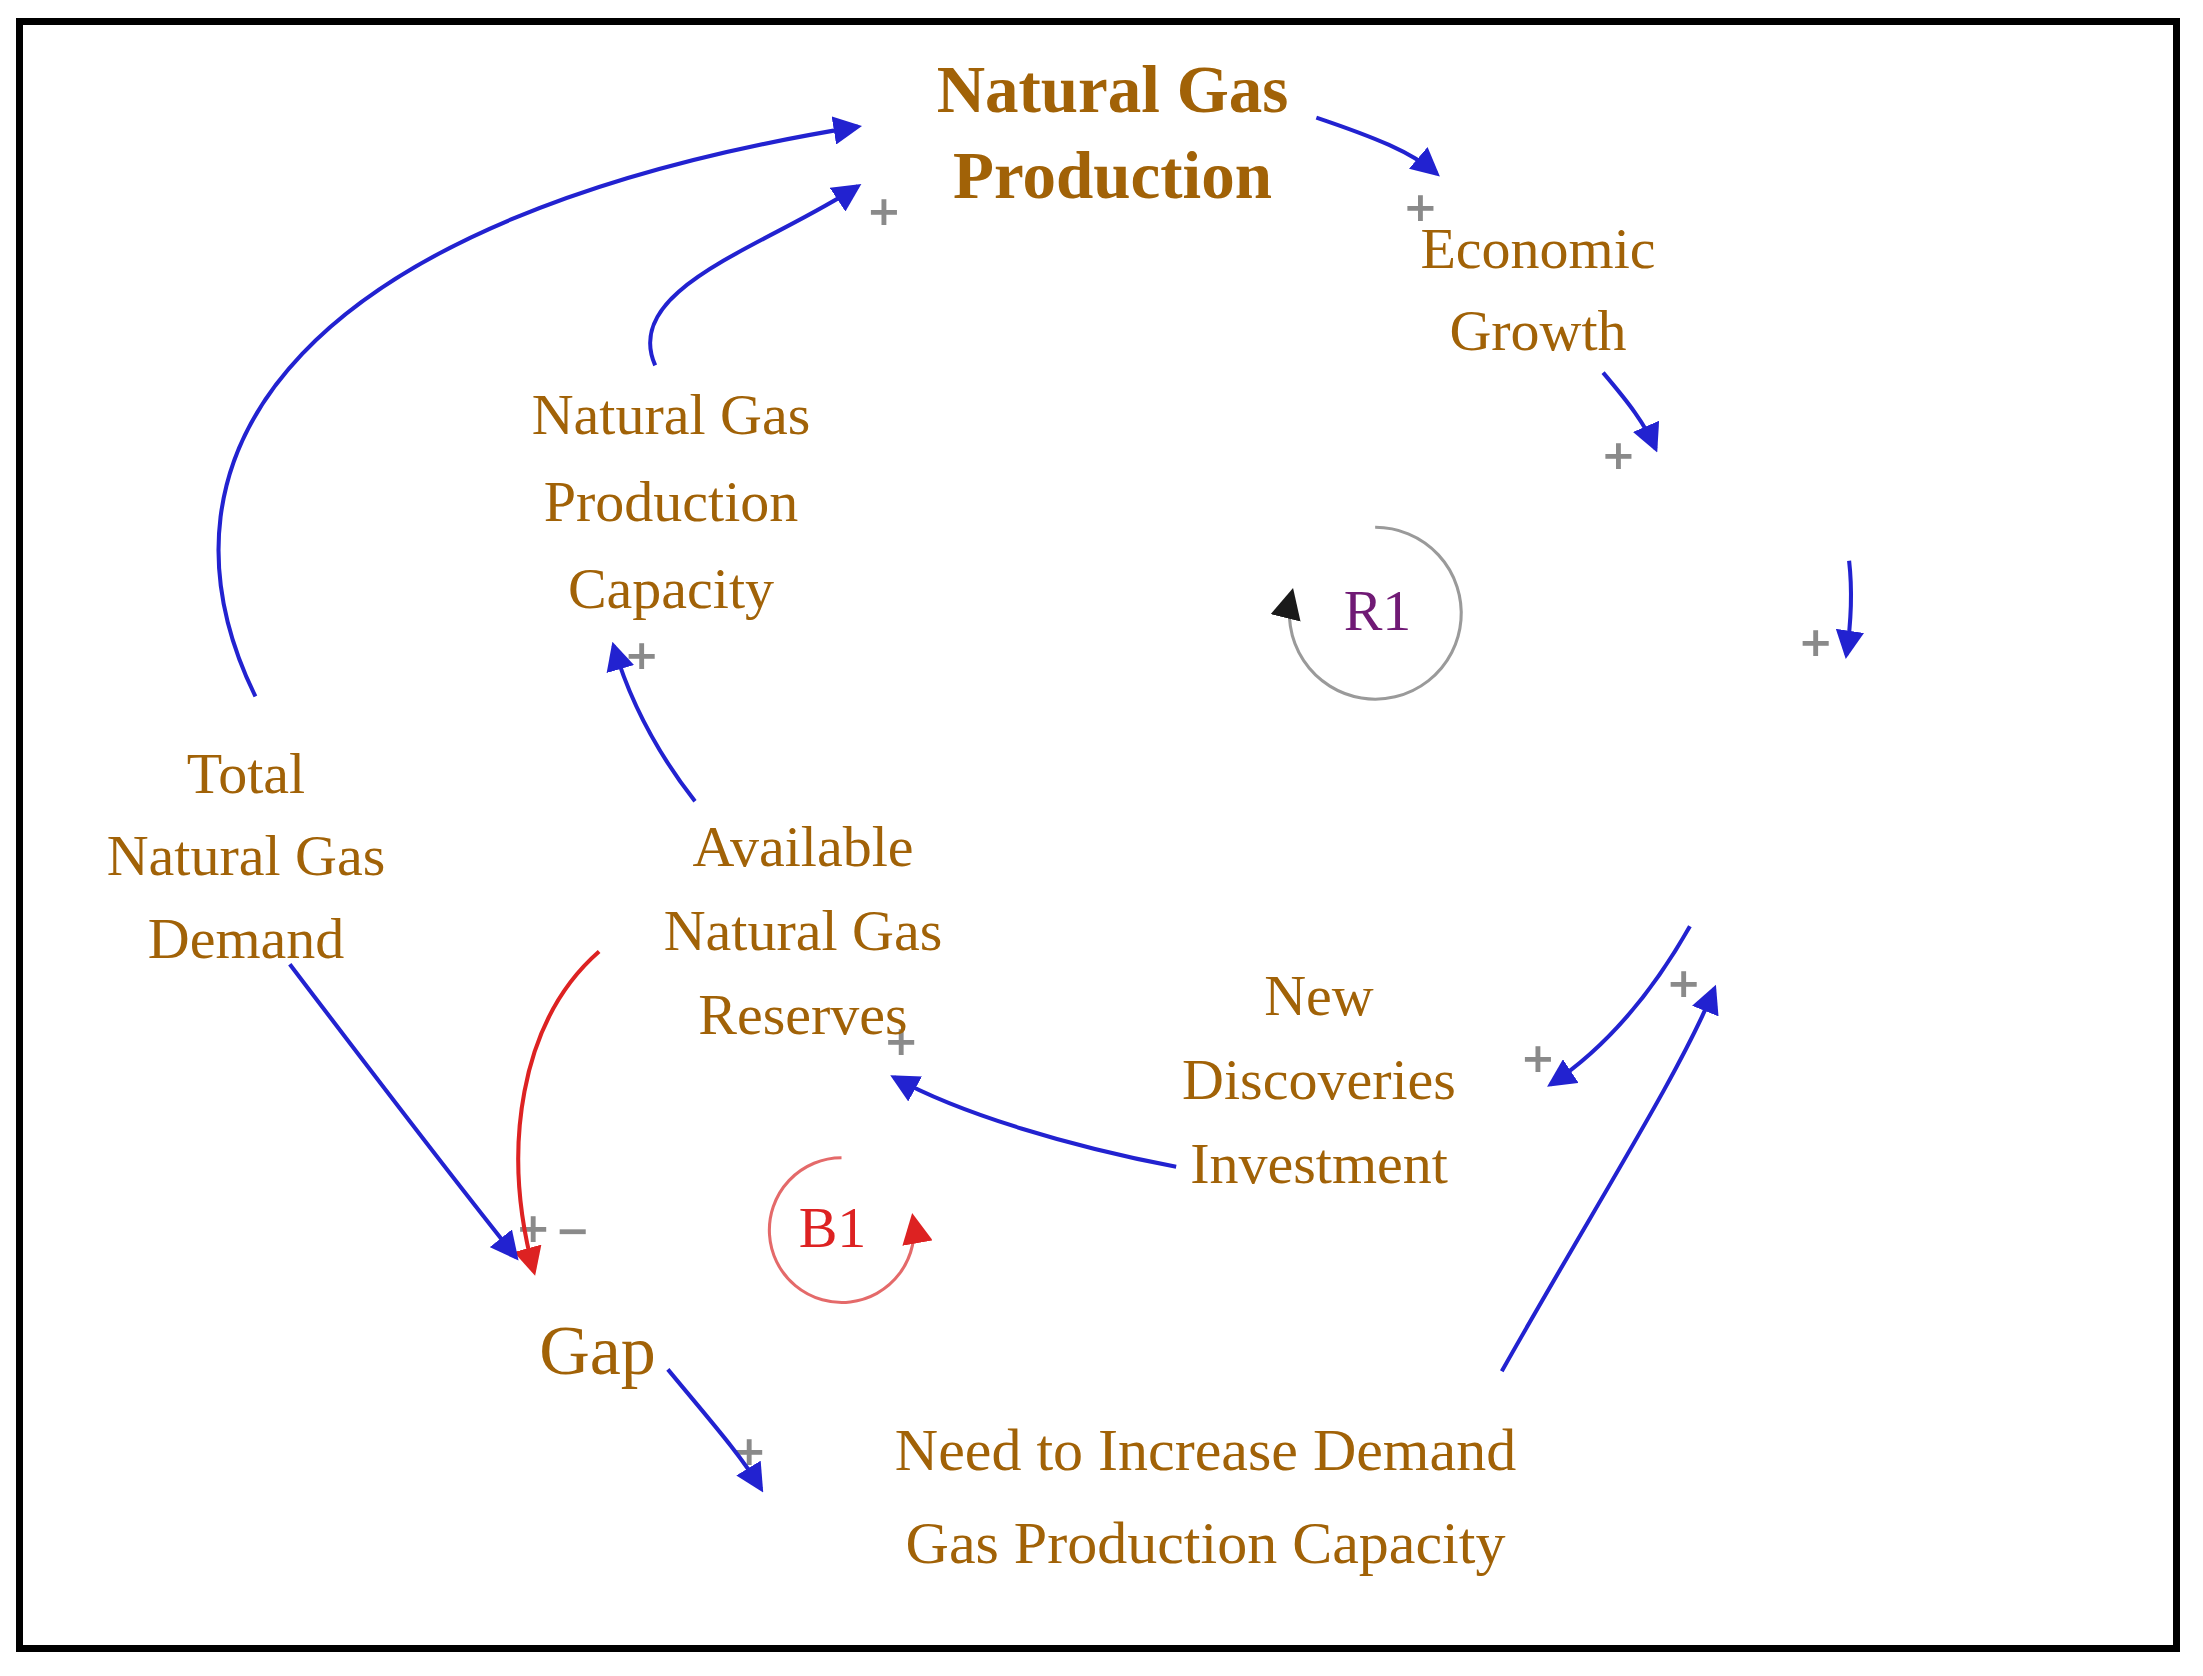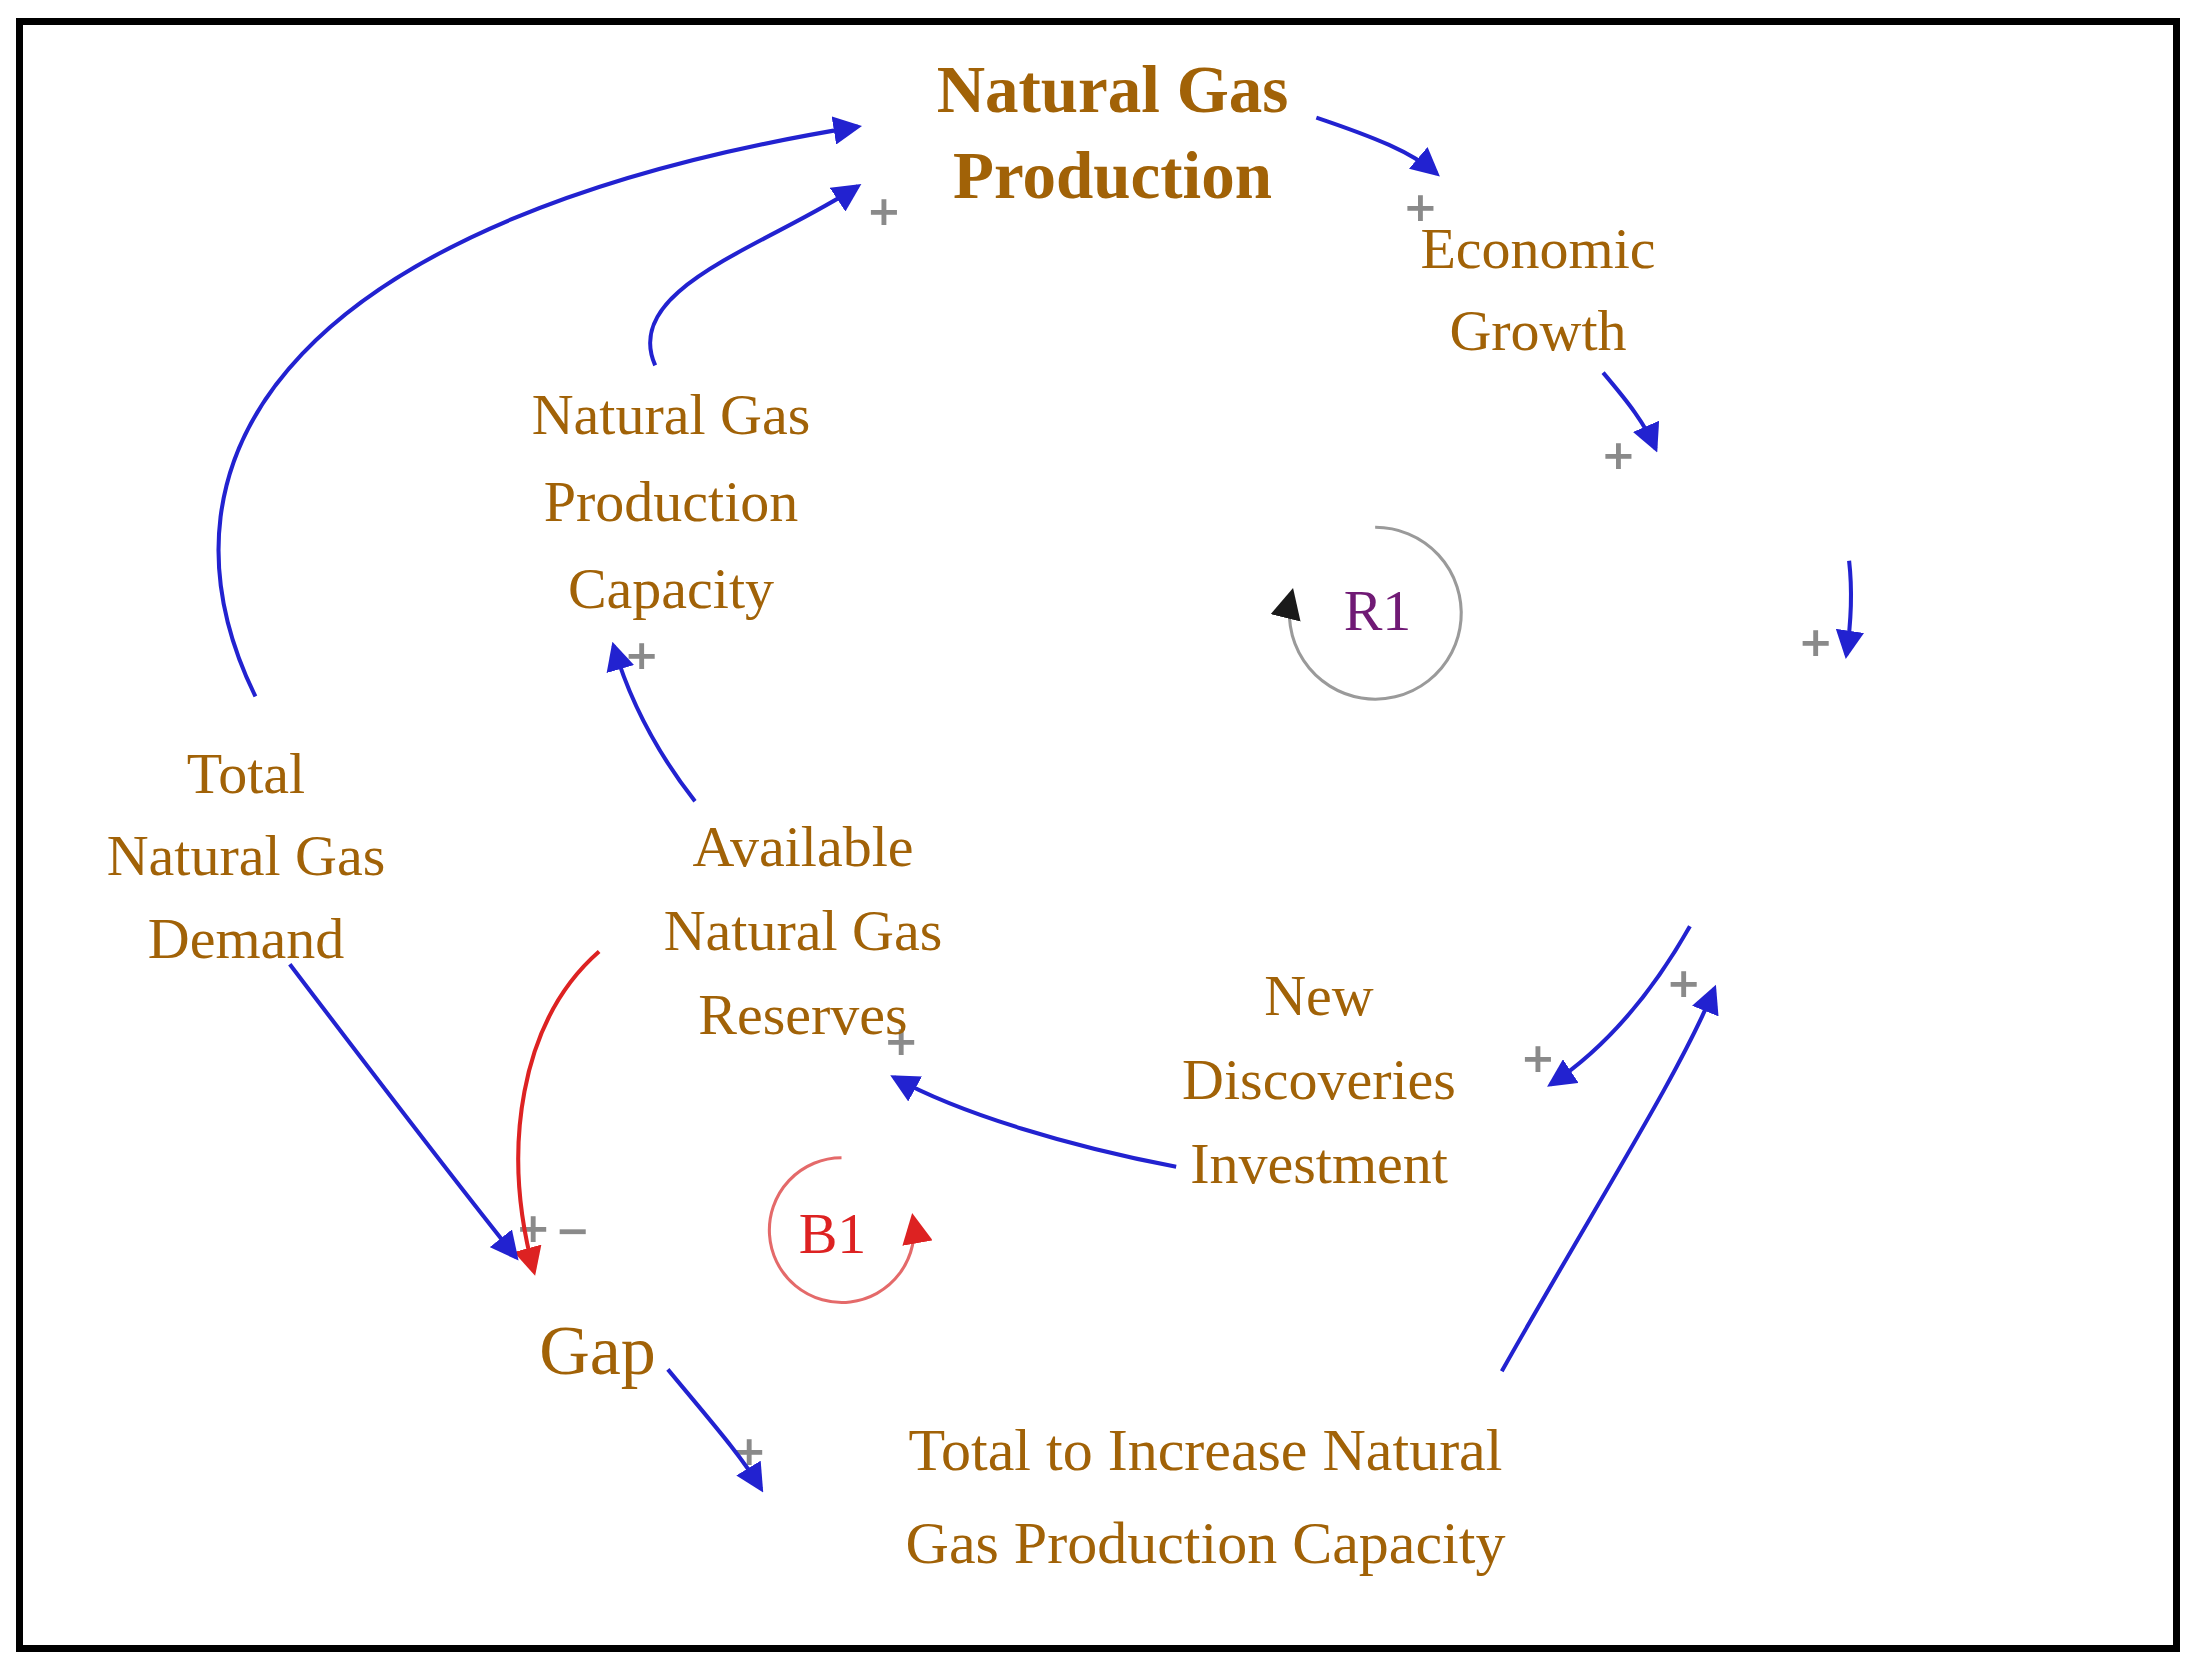--- a/index.html
+++ b/index.html
@@ -32,21 +32,21 @@
   .lh150{line-height:1.50;}
   .lh155{line-height:1.55;}
   .f66{font-size:60px;}
   .f68{font-size:70px;}
   .loop-label{
     position:absolute;
     font-size:58px;
     text-align:center;
     color:#701a75;
   }
-  .loop-label.balancing{color:#dd2222;margin-top:6px;}
+  .loop-label.balancing{color:#dd2222;}
   .sign{
     font-family:"DejaVu Sans", sans-serif;
     font-weight:bold;
     font-size:46px;
     fill:#8a8a8a;
   }
 </style>
 </head>
 <body>
 
@@ -122,21 +122,21 @@
   <div class="node lh150" style="left:463px;  top:371px;  width:416px;">Natural Gas
 Production
 Capacity</div>
 
   <div class="node" style="left:47px;   top:733px;  width:398px;">Total
 Natural Gas
 Demand</div>
 
   <div class="node f68" style="left:498px;  top:1301px; width:199px;">Gap</div>
 
-  <div class="node f66 lh155" style="left:753px;  top:1404px; width:905px;">Total to Increase Natural
+  <div class="node f66 lh155" style="left:753px;  top:1404px; width:905px;">Need to Increase Demand
 Gas Production Capacity</div>
 
   <div class="loop-label" style="left:1323px; top:577px;  width:109px;">R1</div>
 
   <div class="loop-label balancing" style="left:778px; top:1194px; width:109px;">B1</div>
 
   <div id="frame"></div>
 </div>
 
 

